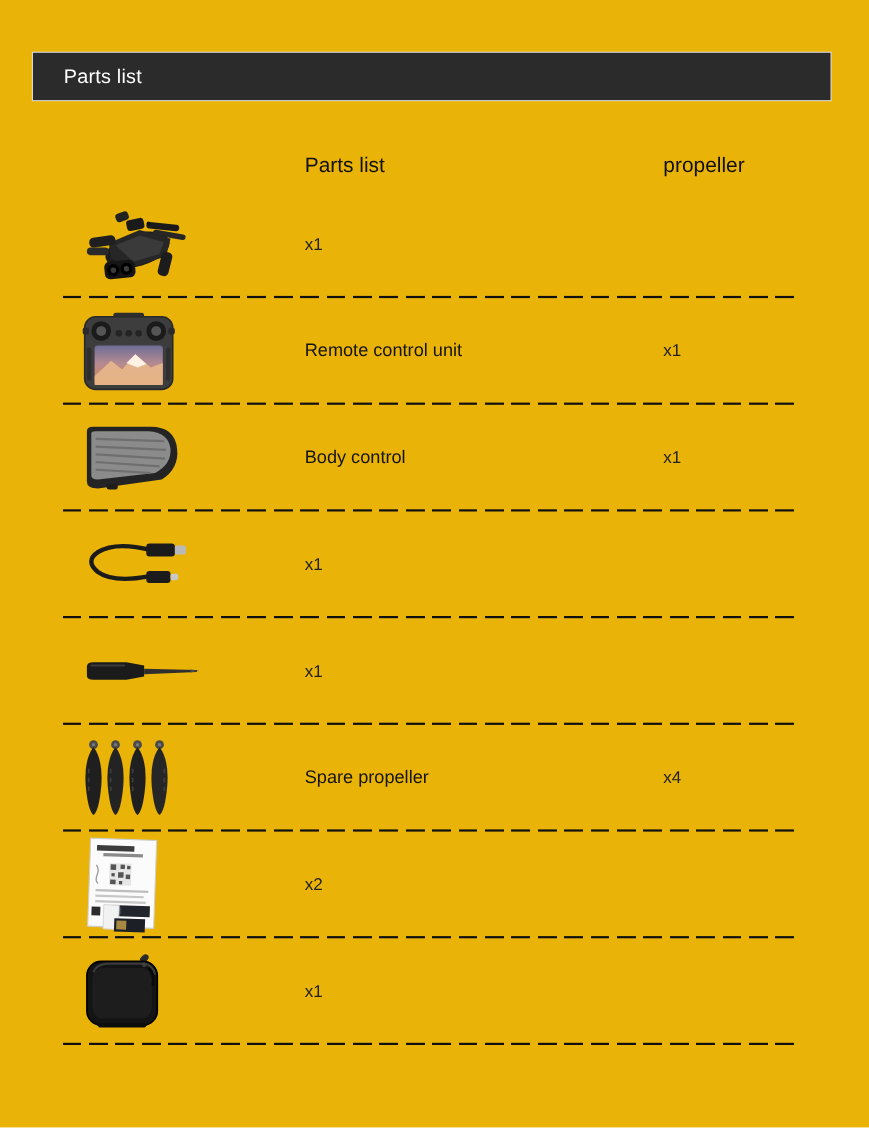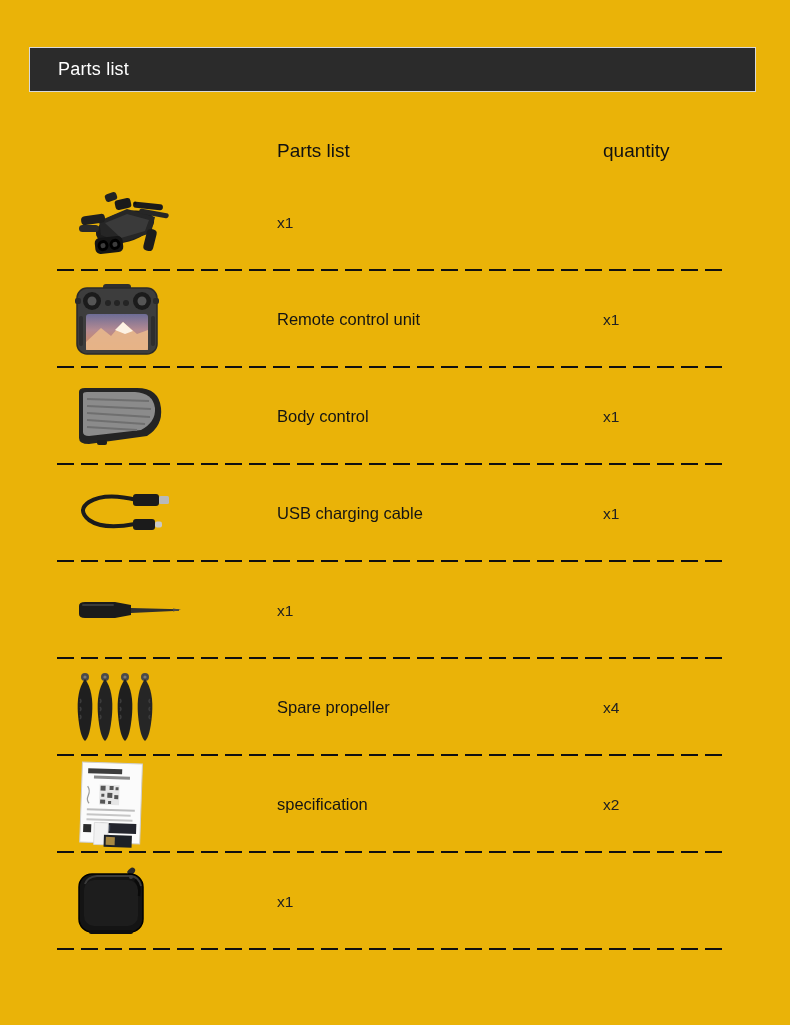--- a/index.html
+++ b/index.html
@@ -40,21 +40,21 @@
 
   <div class="title-bar">
     <span class="title">Parts list</span>
   </div>
 
   <div class="parts-table">
 
     <div class="thead">
       <div class="cell"></div>
       <div class="cell">Parts list</div>
-      <div class="cell">quantity</div>
+      <div class="cell">propeller</div>
     </div>
 
     <div class="row">
       <div class="cell img">
         <svg width="100" height="84" viewBox="0 0 100 84">
           <g>
             <ellipse cx="50" cy="46" rx="30" ry="15" transform="rotate(-16 50 46)" fill="#1d1d1d"></ellipse>
             <path d="M24 40 L52 28 L80 36 L76 52 L46 62 L26 54 Z" fill="#262626"></path>
             <path d="M30 42 L52 33 L74 39 L70 50 L46 57 Z" fill="#3a3a3a"></path>
             <rect x="40" y="18" width="16" height="10" rx="3" fill="#1a1a1a" transform="rotate(-12 48 23)"></rect>
@@ -133,21 +133,20 @@
     <div class="row">
       <div class="cell img">
         <svg width="100" height="48" viewBox="0 0 100 48">
           <path d="M62 10 Q30 2 14 12 Q2 20 14 30 Q28 40 60 34" fill="none" stroke="#1b1b1b" stroke-width="4" stroke-linecap="round"></path>
           <rect x="58" y="4" width="26" height="12" rx="3" fill="#1b1b1b"></rect>
           <rect x="84" y="6" width="10" height="8" rx="1.5" fill="#b9b9b9"></rect>
           <rect x="58" y="29" width="22" height="11" rx="3" fill="#1b1b1b"></rect>
           <rect x="80" y="31.5" width="7" height="6" rx="2" fill="#c9c9c9"></rect>
         </svg>
       </div>
-      <div class="cell name">USB charging cable</div>
       <div class="cell qty">x1</div>
     </div>
 
     <div class="row">
       <div class="cell img">
         <svg width="108" height="26" viewBox="0 0 108 26">
           <path d="M4 8 Q4 4 10 4 L40 4 L56 7 L56 17 L40 20 L10 20 Q4 20 4 16 Z" fill="#1b1b1b"></path>
           <path d="M8 7 L38 7" stroke="#3a3a3a" stroke-width="2" stroke-linecap="round"></path>
           <polygon points="56,10 104,11.2 104,12.8 56,15" fill="#2f2f2f"></polygon>
           <polygon points="98,10.6 106,11.8 98,13.4" fill="#4a4a4a"></polygon>
@@ -215,21 +214,20 @@
             <rect x="12" y="58" width="46" height="2" fill="#c6c6c6"></rect>
             <rect x="9" y="64" width="8" height="8" fill="#2c2c2c"></rect>
             <rect x="26" y="62" width="36" height="10" fill="#23252d"></rect>
             <rect x="28" y="64" width="8" height="6" fill="#3a4252"></rect>
             <rect x="20" y="62" width="14" height="22" fill="#f2f2f2" stroke="#d5d5d5" stroke-width="0.8"></rect>
             <rect x="30" y="74" width="28" height="12" fill="#1c2026"></rect>
             <rect x="32" y="76" width="9" height="8" fill="#caa24a" opacity="0.8"></rect>
           </g>
         </svg>
       </div>
-      <div class="cell name">specification</div>
       <div class="cell qty">x2</div>
     </div>
 
     <div class="row">
       <div class="cell img">
         <svg width="74" height="76" viewBox="0 0 74 76">
           <path d="M52 8 q4 -6 7 -4 q3 2 -1 6 l-3 3 Z" fill="#2a2a2a"></path>
           <rect x="4" y="10" width="64" height="58" rx="13" fill="#141414"></rect>
           <rect x="4" y="10" width="64" height="58" rx="13" fill="none" stroke="#000" stroke-width="1.5"></rect>
           <path d="M10 20 Q12 13 22 12 L56 12 Q64 13 66 22" fill="none" stroke="#3a3a3a" stroke-width="2"></path>

